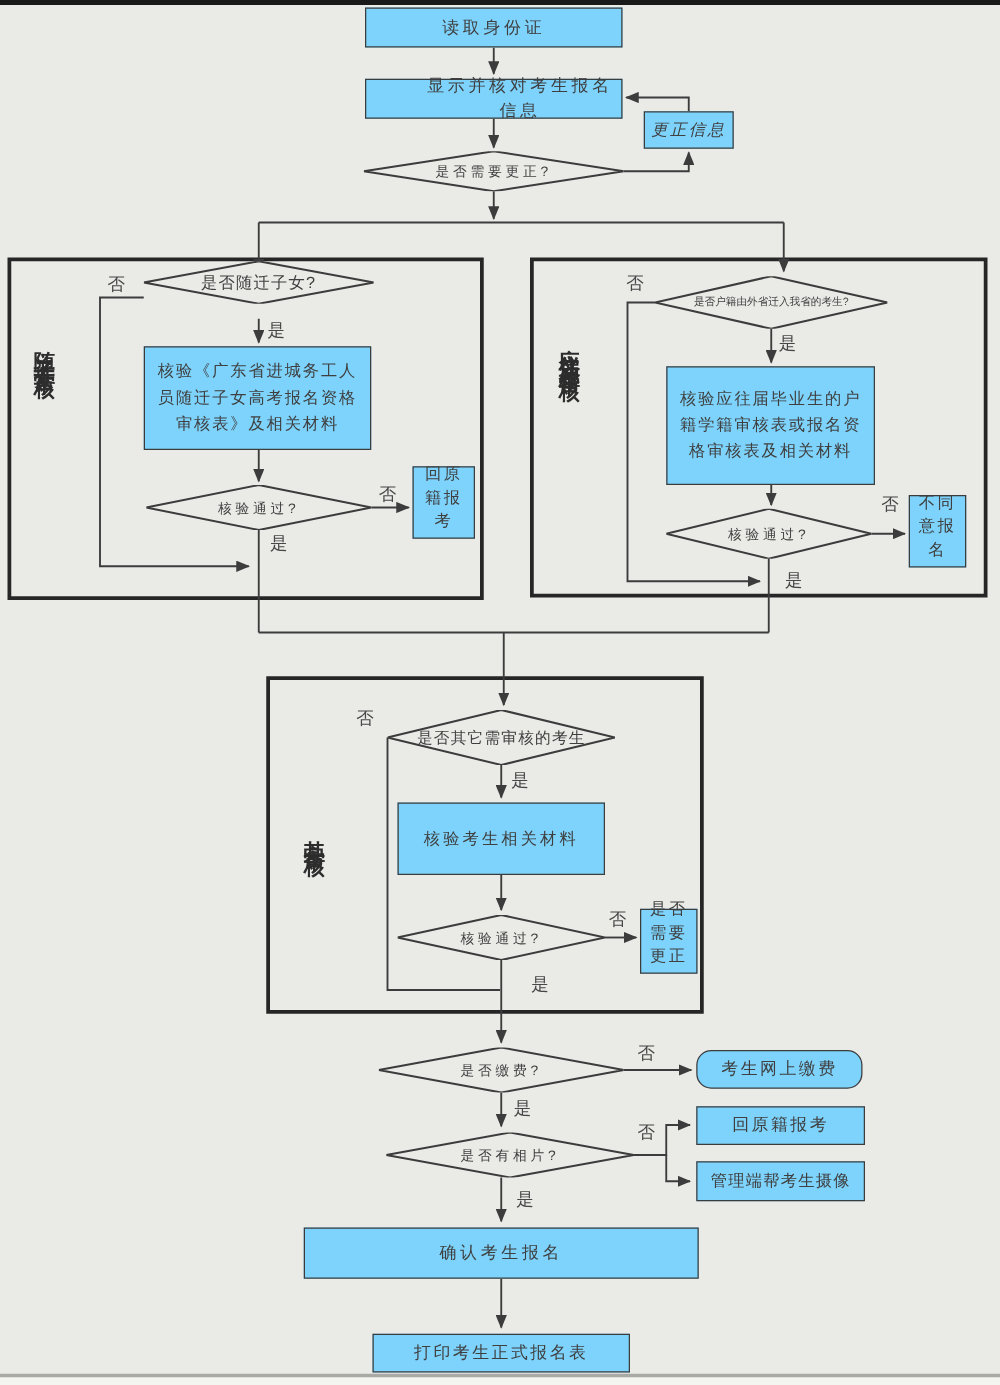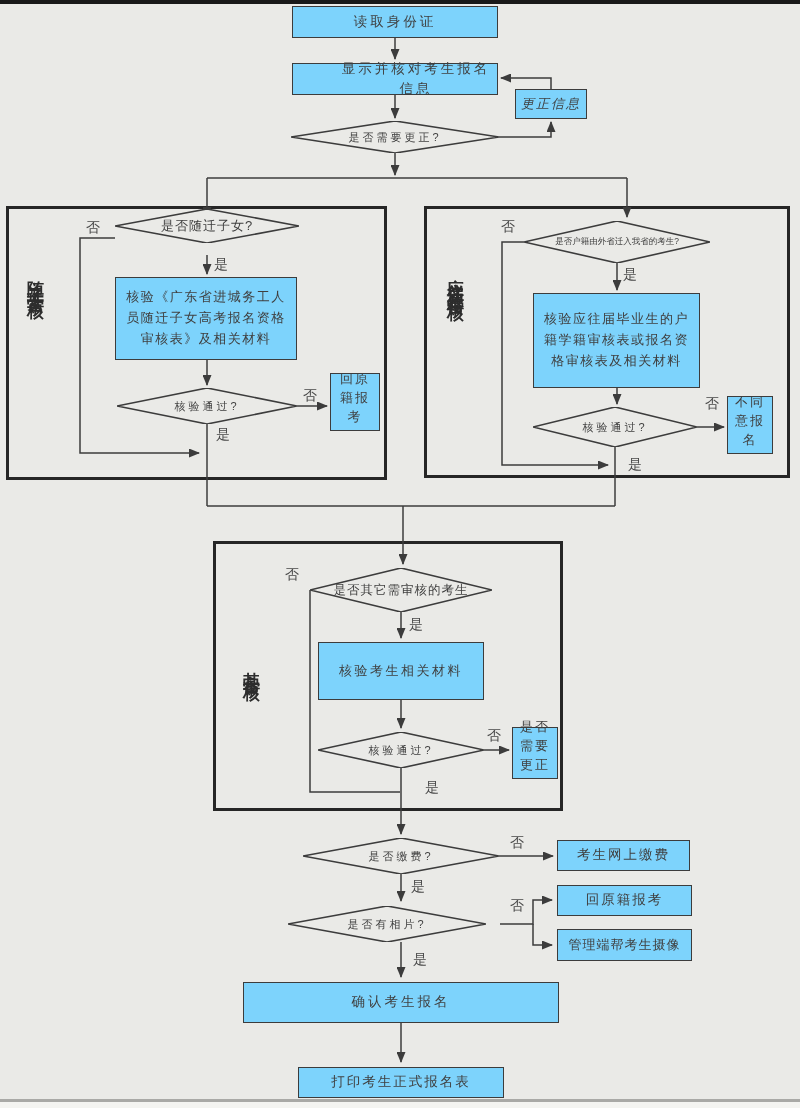--- a/index.html
+++ b/index.html
@@ -179,25 +179,25 @@
 </div>
 
 <div class="abs diamond q" style="left:303px;top:838px;width:196px;height:36px;">
   <svg viewBox="0 0 100 40" preserveAspectRatio="none">
       <polygon points="50,0 100,20 50,40 0,20"></polygon>
     </svg>
   <span>是否缴费?</span>
 </div>
 <div class="abs yn" style="left:510px;top:834px;">否</div>
 <div class="abs yn" style="left:411px;top:878px;">是</div>
-<div class="abs node" style="left:557px;top:840px;width:133px;height:31px;font-size:13.5px;letter-spacing:2px;">
+<div class="abs node" style="left:557px;top:840px;width:133px;height:31px;font-size:13.5px;letter-spacing:2px;border-radius:12px;">
   <span>考生网上缴费</span>
 </div>
 
-<div class="abs diamond q" style="left:288px;top:906px;width:198px;height:36px;">
+<div class="abs diamond q" style="left:309px;top:906px;width:198px;height:36px;">
   <svg viewBox="0 0 100 40" preserveAspectRatio="none">
       <polygon points="50,0 100,20 50,40 0,20"></polygon>
     </svg>
   <span>是否有相片?</span>
 </div>
 <div class="abs yn" style="left:510px;top:897px;">否</div>
 <div class="abs yn" style="left:413px;top:951px;">是</div>
 <div class="abs node" style="left:557px;top:885px;width:135px;height:31px;font-size:13.5px;letter-spacing:2px;">
   <span>回原籍报考</span>
 </div>

